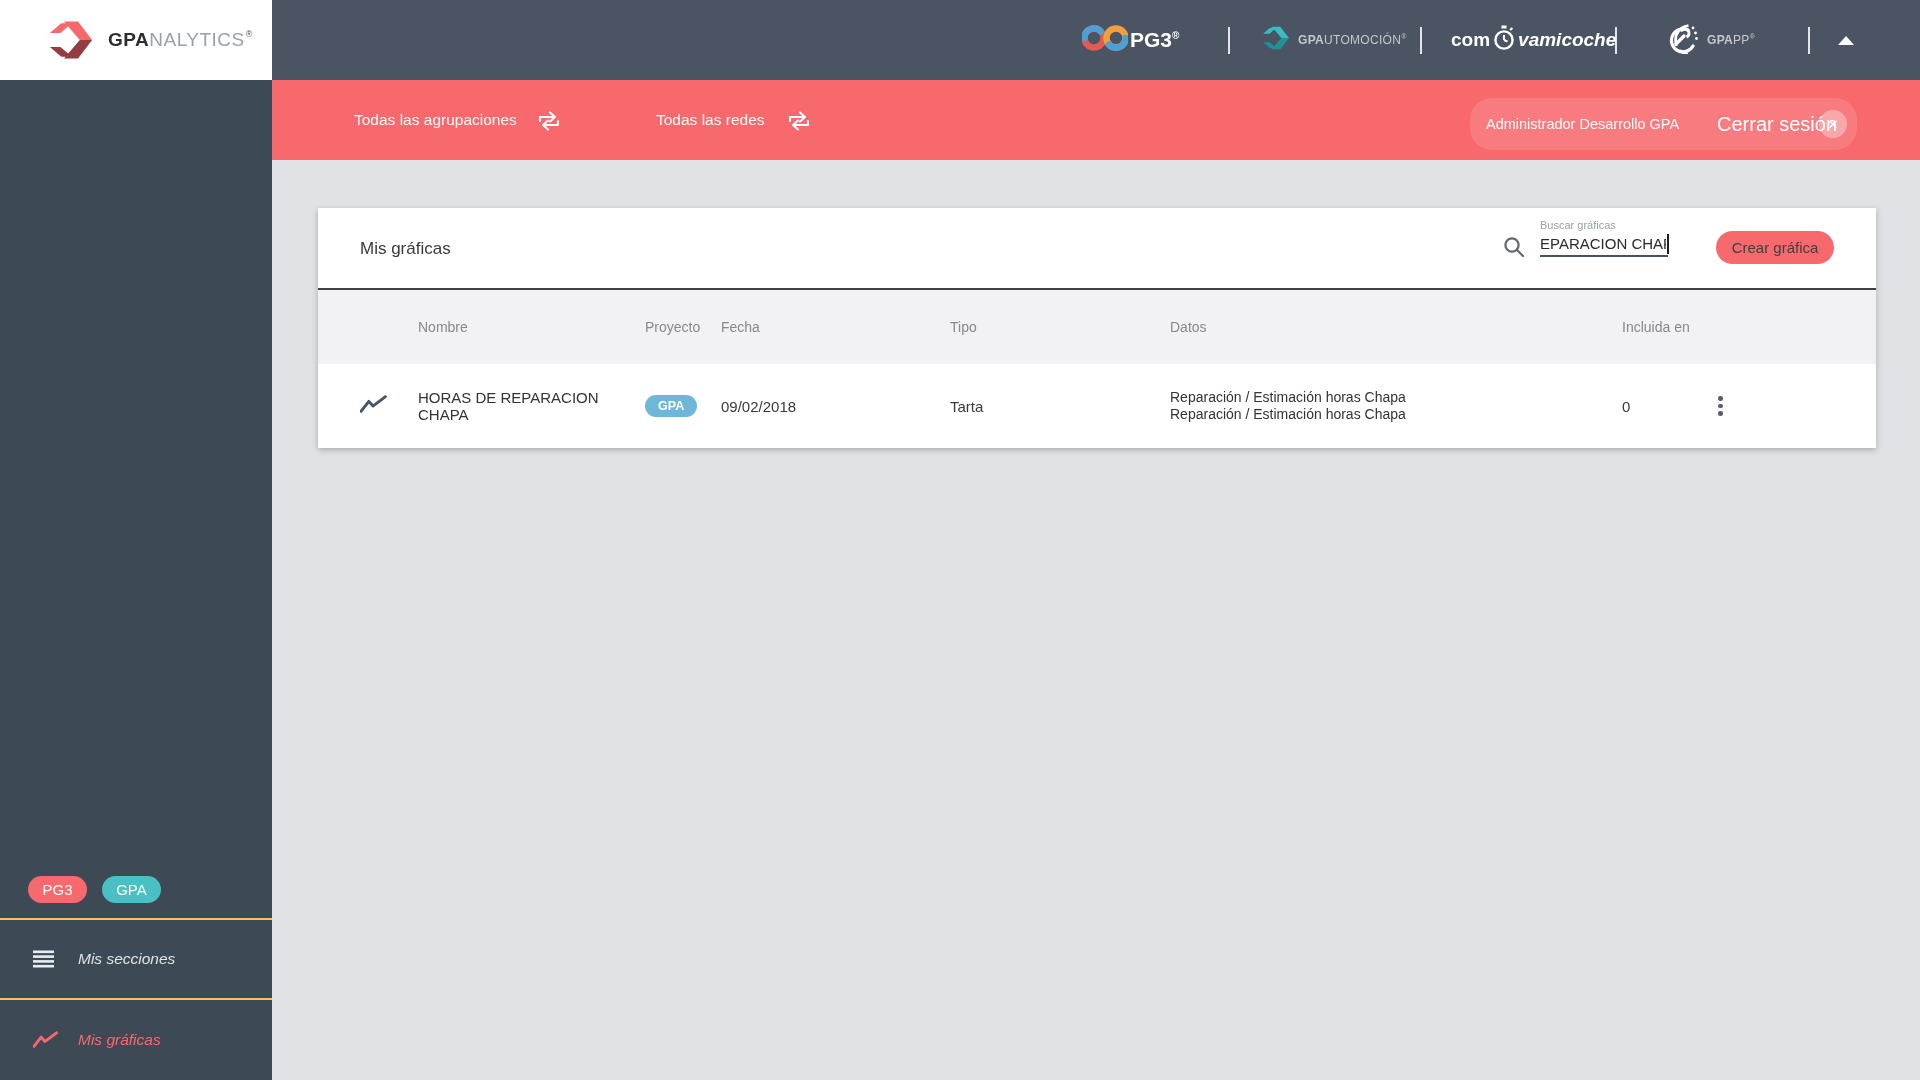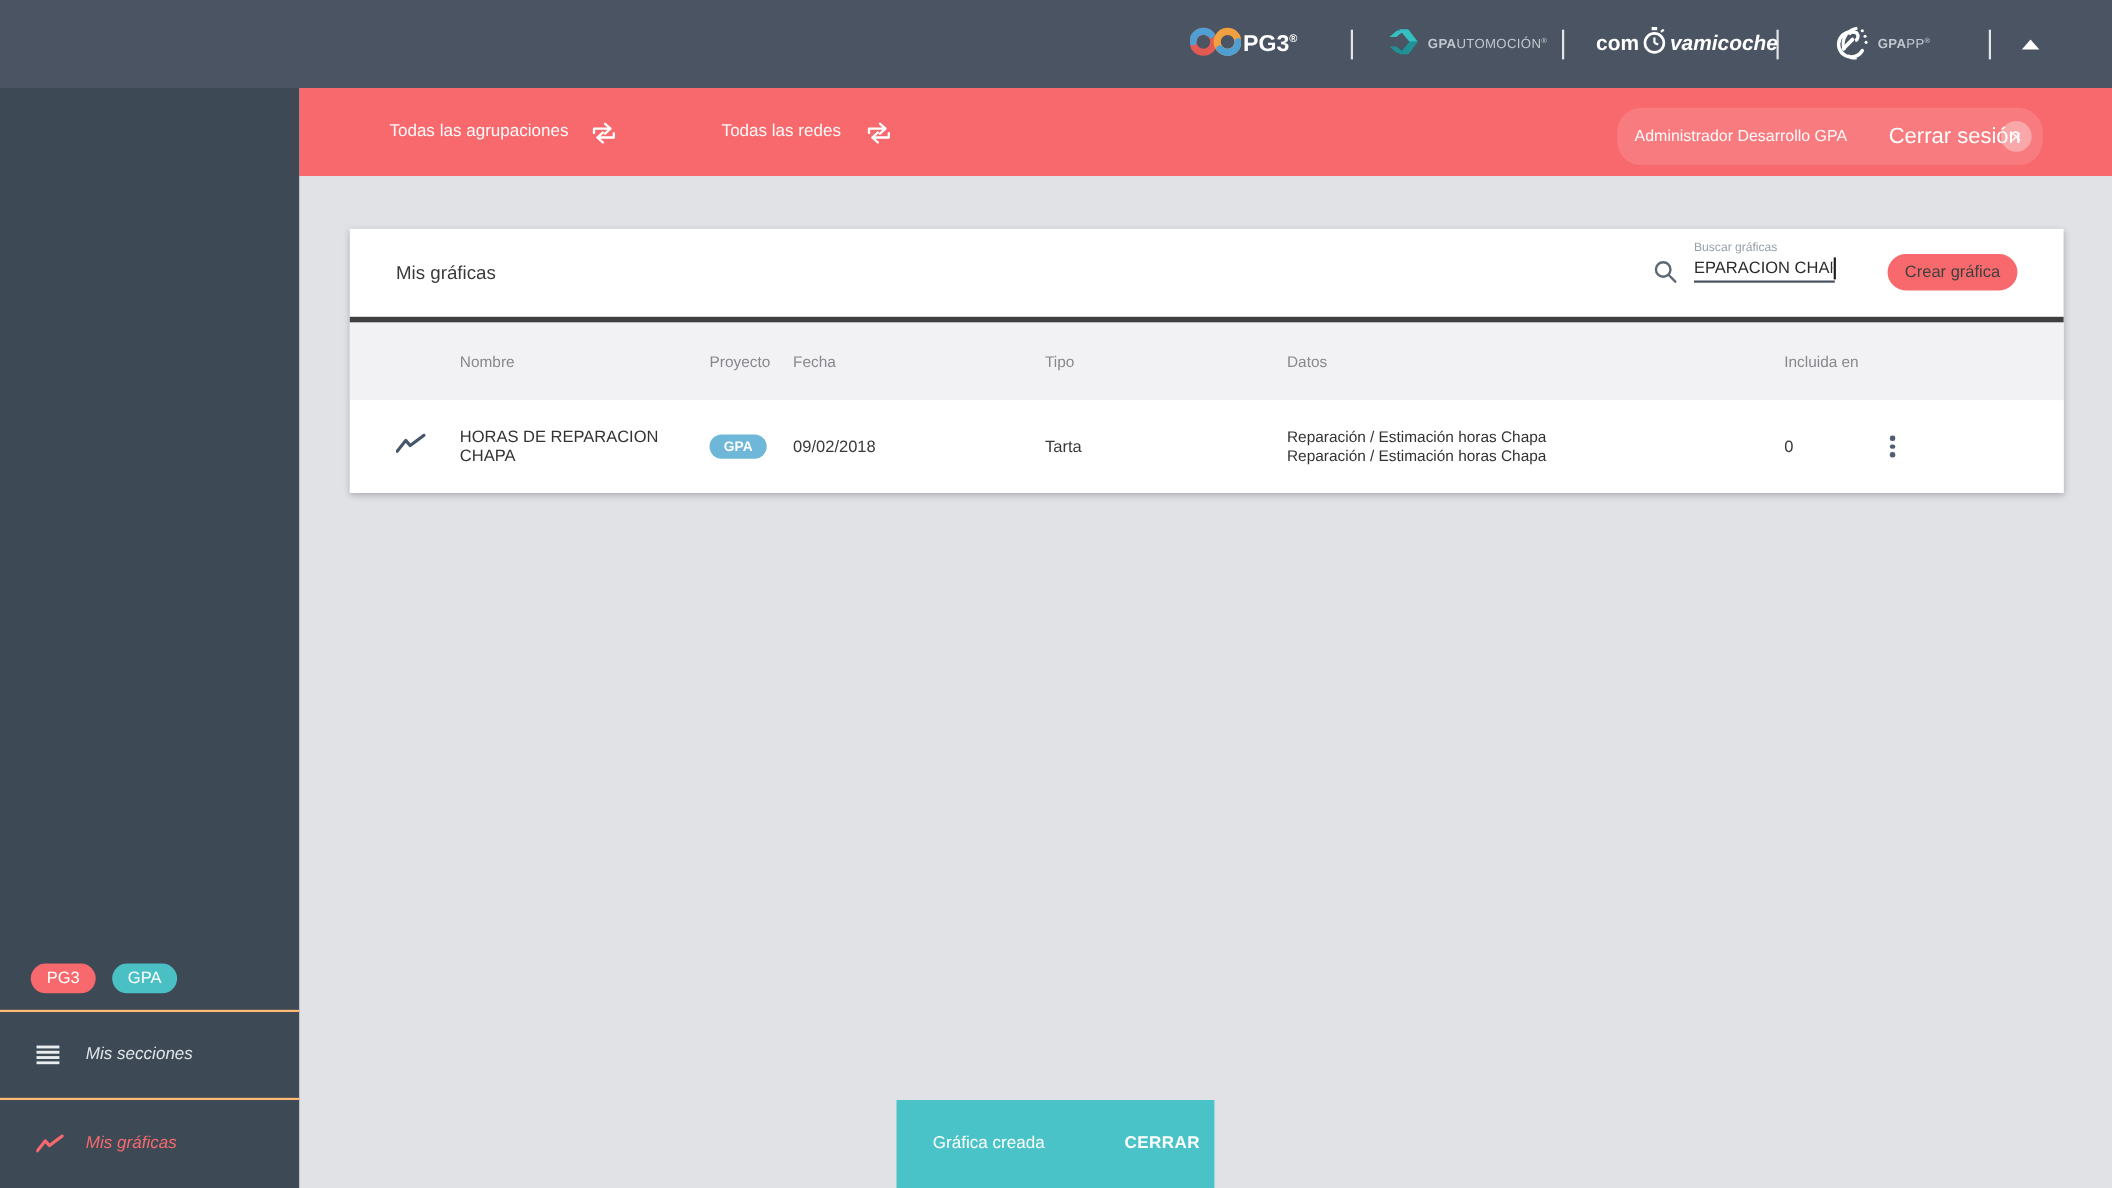--- a/index.html
+++ b/index.html
@@ -68,21 +68,21 @@
   .search-box { position:relative; width:128px; border-bottom:2px solid #47525f; }
   .search-box input { width:126px; border:none; outline:none; background:transparent; font-size:15px;
                       color:#2b2b2b; font-family:"Liberation Sans", sans-serif; padding:0 0 3px 0; }
   .caret-bar { position:absolute; right:-1px; top:-1px; width:2px; height:20px; background:#1f1f1f; }
   .create-btn { position:absolute; left:1398px; top:23px; width:118px; height:33px; border:none;
                 border-radius:17px; background:#f7696c; color:#404040; font-size:15px; cursor:pointer;
                 font-family:"Liberation Sans", sans-serif; }
 
   .tgrid { display:grid; grid-template-columns:100px 227px 76px 229px 220px 452px 90px 164px; align-items:center; }
   .thead { position:absolute; left:0; top:80px; width:1558px; height:76px; background:#f2f2f5;
-           border-top:5px solid #404040; }
+           border-top:2px solid #404040; }
   .thead .hcell { font-size:14px; color:#87888c; }
   .trow { position:absolute; left:0; top:156px; width:1558px; height:84px; background:#fff; cursor:pointer; }
   .trow .ic { margin-left:42px; }
   .cell-name { font-size:15px; color:#333; }
   .badge-proj { display:inline-block; background:#6fb7d9; color:#fff; font-size:12.5px; font-weight:bold;
                 padding:4px 13px; border-radius:12px; }
   .cell-std { font-size:15px; color:#3a3a3a; }
   .cell-datos div { font-size:14px; color:#333; line-height:17px; }
   .kebab { margin-left:6px; display:flex; flex-direction:column; gap:3px; width:14px; cursor:pointer; }
   .kebab i { width:4.5px; height:4.5px; border-radius:50%; background:#4f5f73; }
@@ -162,20 +162,29 @@
       <span class="partner-text" style="margin-left:9px;"><span class="b">GPA</span><span>PP</span><sup>®</sup></span>
     </div>
 
     <div class="tb-divider" style="left:1808px;"></div>
 
     <div class="tb-item" style="left:1838px;">
       <span class="caret-up"></span>
     </div>
   </div>
 
+  <div class="logo-box">
+    <svg class="mark" width="46" height="44" viewBox="0 0 52 50">
+      <polygon points="2,17 15,6 27,6 14,17" fill="#f4696b"></polygon>
+      <polygon points="2,33 14,33 27,44 15,44" fill="#943d40"></polygon>
+      <polygon points="18,4 34,4 50,25 36,25" fill="#f4696b"></polygon>
+      <polygon points="36,25 50,25 34,46 18,46" fill="#943d40"></polygon>
+    </svg>
+    <span class="logo-text"><span class="b">GPA</span><span class="l">NALYTICS</span><sup>®</sup></span>
+  </div>
 
   <div class="sidebar">
     <div class="side-bottom">
       <div class="badge-row">
         <span class="pill-badge pill-pg3">PG3</span>
         <span class="pill-badge pill-gpa">GPA</span>
       </div>
       <div class="side-item">
         <span class="ic">
           <svg width="22" height="18" viewBox="0 0 22 18">
@@ -272,18 +281,14 @@
       <div>
         <div class="kebab">
             <i></i>
             <i></i>
             <i></i>
           </div>
       </div>
     </div>
   </div>
 
-  <div class="toast">
-    <span class="toast-msg">Gráfica creada</span>
-    <span class="toast-action">CERRAR</span>
-  </div>
 
 </div>
 
 </body></html>

